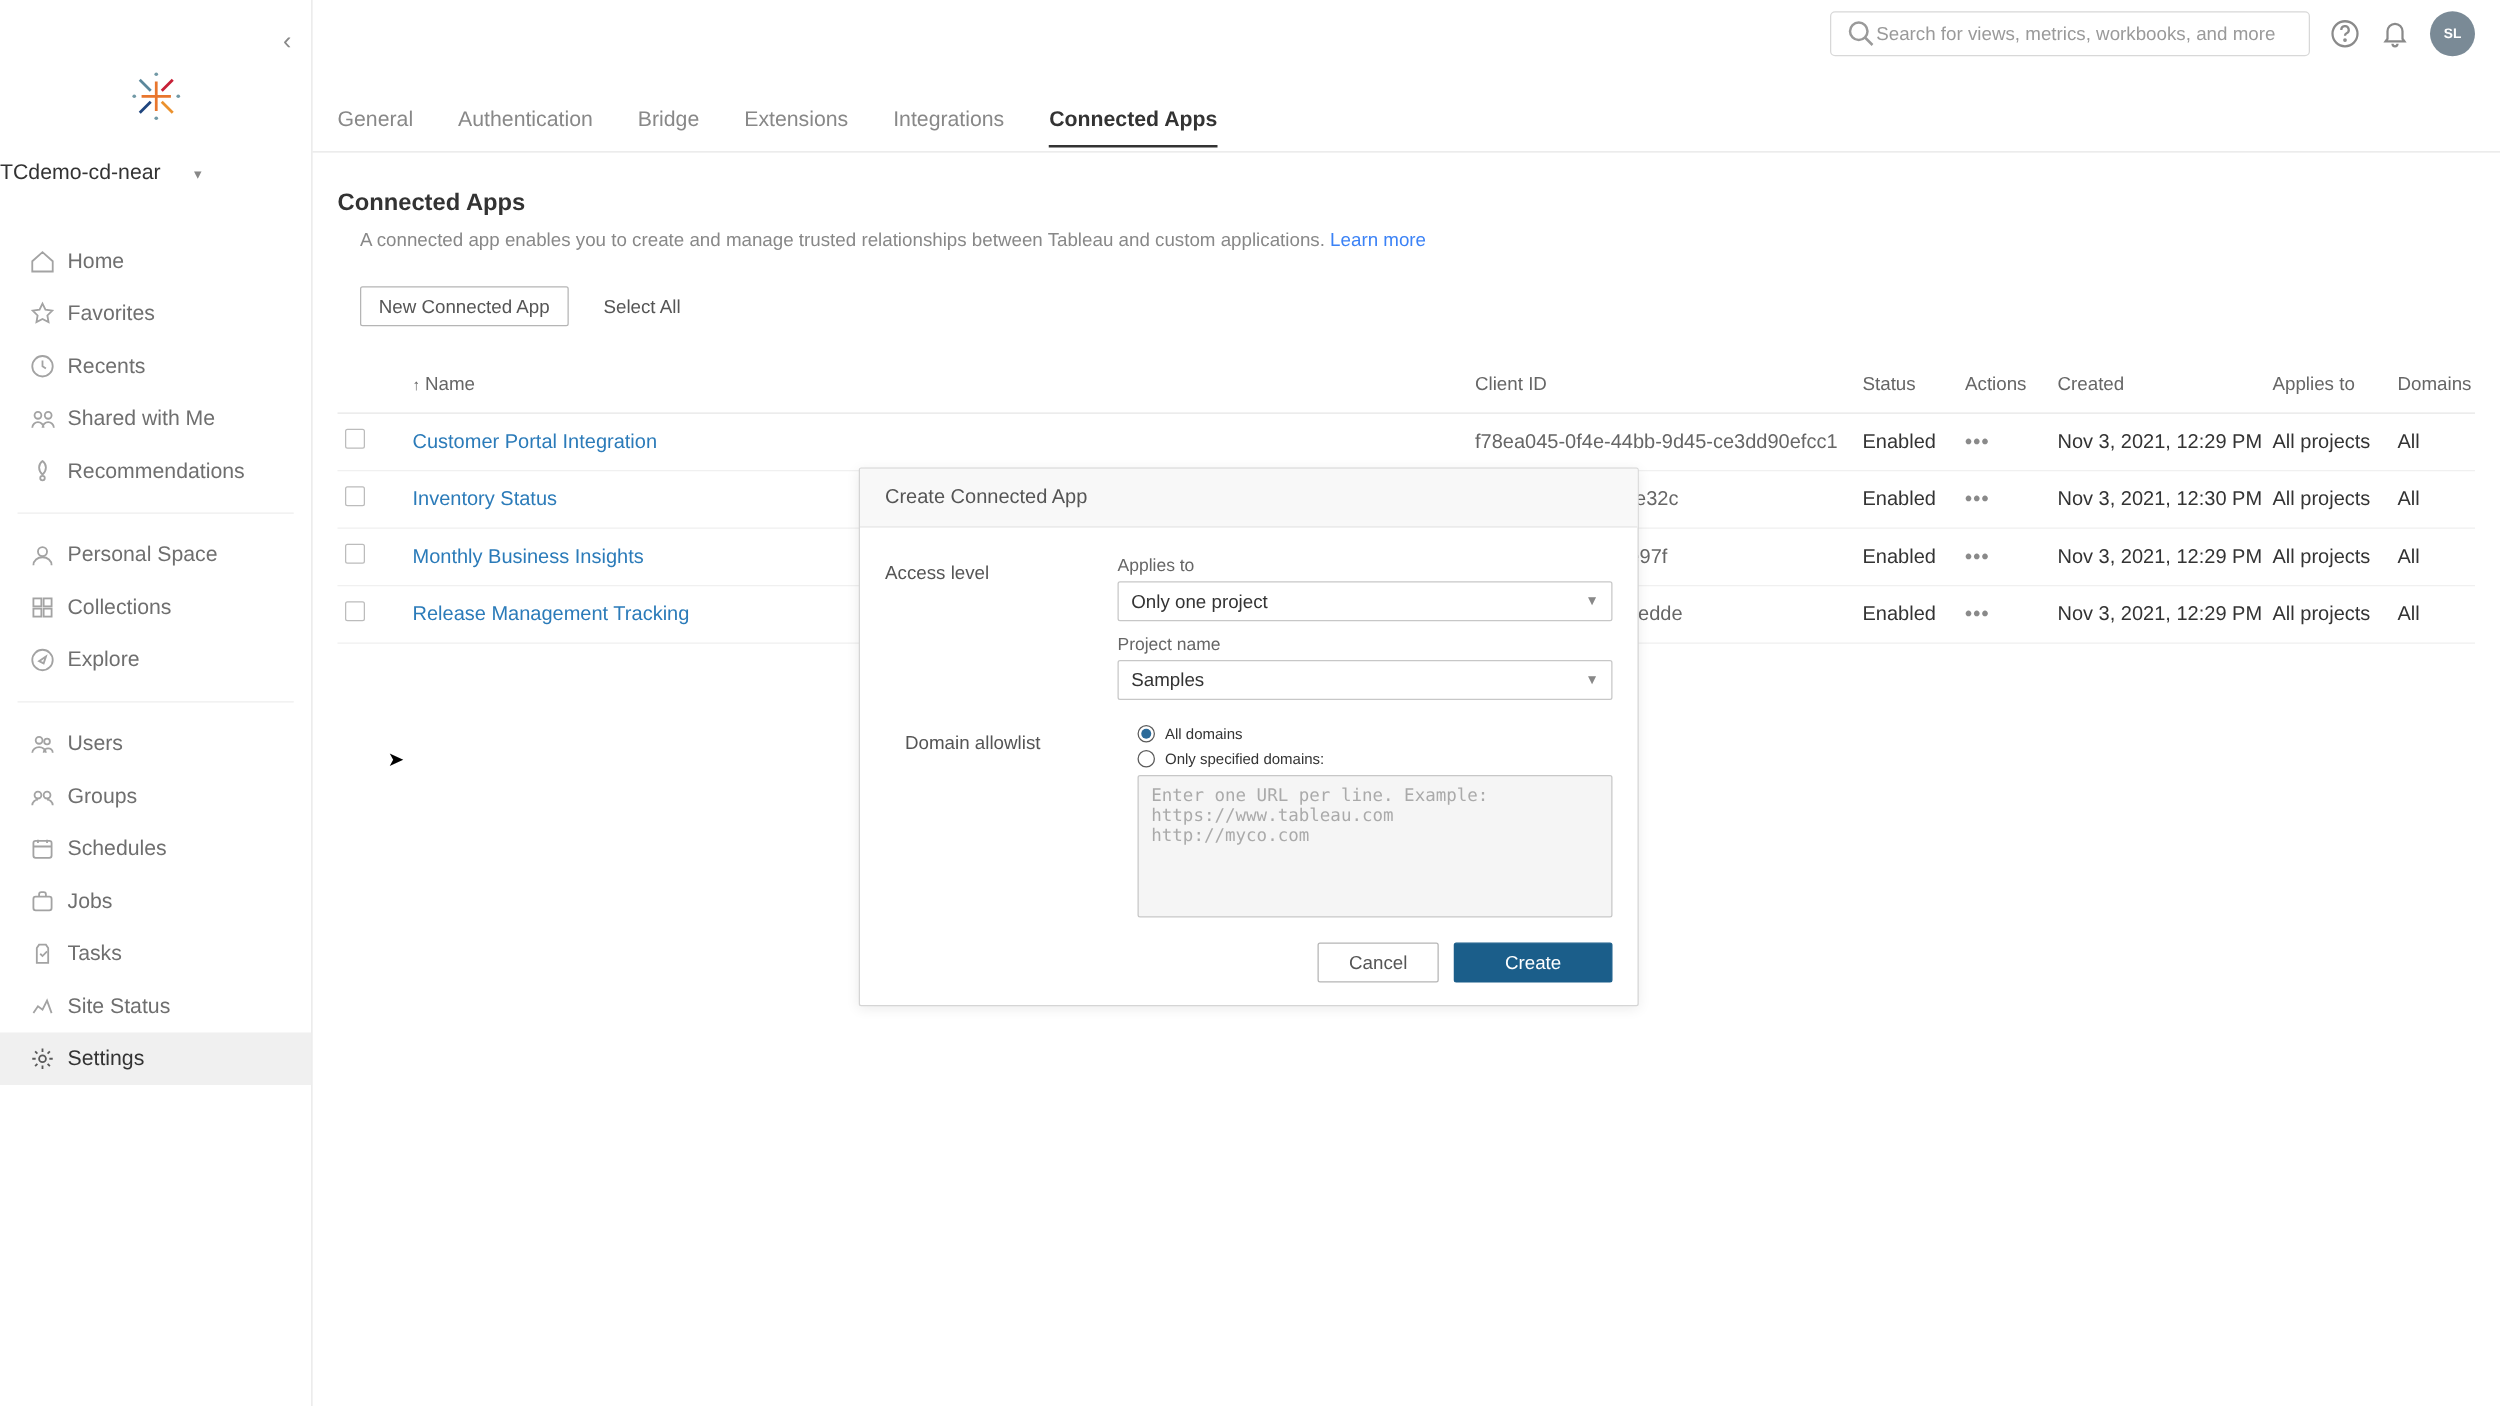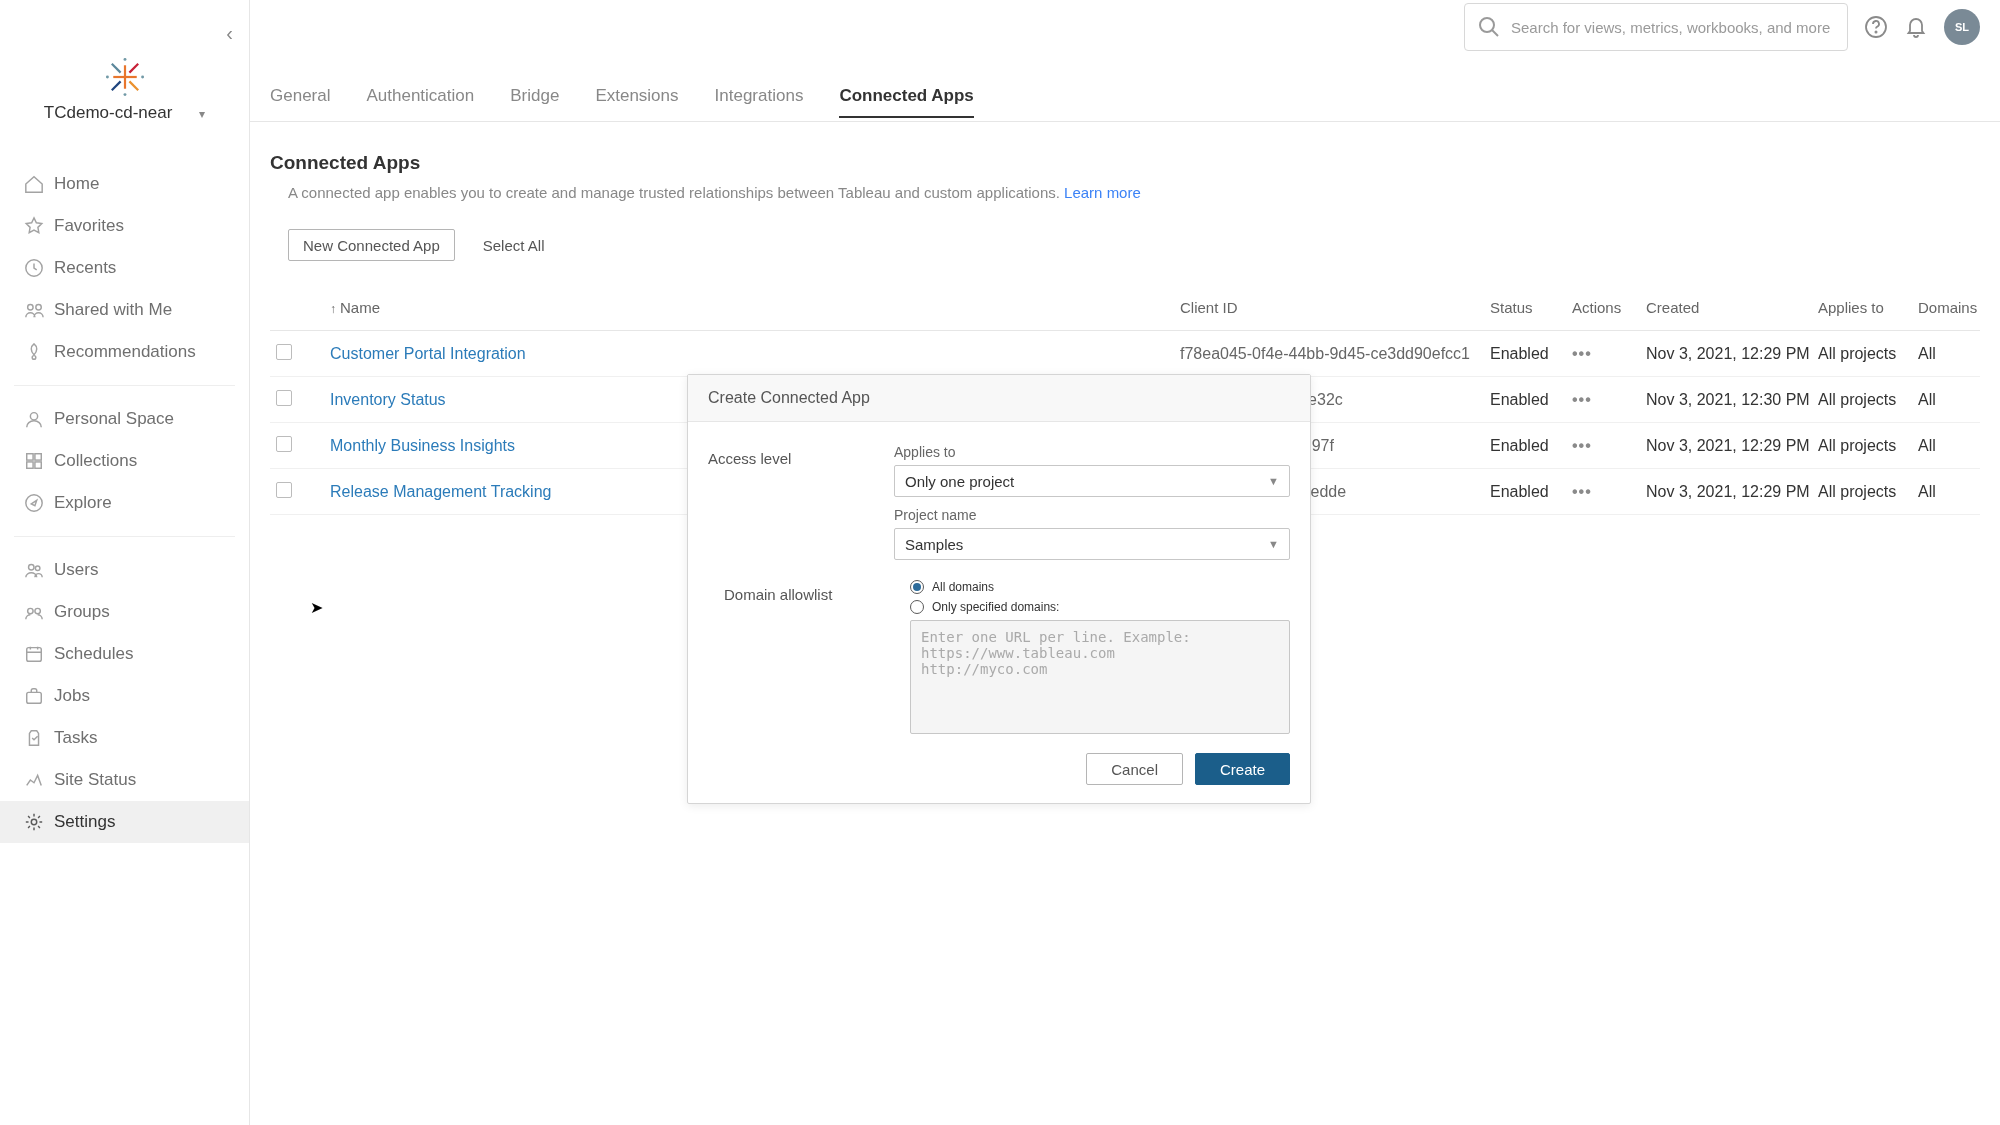--- a/index.html
+++ b/index.html
@@ -4,33 +4,33 @@
 <style>
   * { box-sizing: border-box; margin: 0; padding: 0; }
   html, body { width: 2000px; height: 1125px; font-family: Arial, Helvetica, sans-serif; font-size: 16px; color: #333; background: #fff; }
   body { position: relative; overflow: hidden; }
 
   
   .sidebar { position: absolute; left: 0; top: 0; width: 250px; height: 100%; border-right: 1px solid #e6e6e6; background: #fff; }
   .sidebar .collapse-btn { position: absolute; top: 22px; right: 16px; color: #888; font-size: 20px; cursor: pointer; }
   .sidebar .logo { width: 100%; text-align: center; margin-top: 55px; }
   .sidebar .logo svg { width: 44px; height: 44px; }
-  .sidebar .site-picker { text-align: center; color: #333; font-size: 17px; }
+  .sidebar .site-picker { margin-top: 24px; color: #333; font-size: 17px; }
   .sidebar .site-picker .caret { display: inline-block; margin-left: 22px; color: #888; font-size: 12px; vertical-align: middle; }
 
   .nav { margin-top: 40px; }
   .nav-item { display: flex; align-items: center; height: 42px; padding-left: 24px; color: #6f6f6f; font-size: 17px; cursor: pointer; }
   .nav-item .nav-icon { width: 30px; color: #a3a3a3; display: inline-flex; }
   .nav-item.active { background: #f0f0f0; color: #333; }
   .nav-item.active .nav-icon { color: #5a5a5a; }
   .nav-sep { height: 1px; background: #eee; margin: 12px 14px; }
 
   
   .topbar { position: absolute; left: 250px; right: 0; top: 0; height: 54px; display: flex; justify-content: flex-end; align-items: center; padding-right: 20px; gap: 16px; }
-  .search-box { width: 384px; height: 48px; border: 1px solid #d8d8d8; border-radius: 4px; display: flex; align-items: center; padding: 0 12px; color: #9a9a9a; gap: 10px; }
+  .search-box { width: 384px; height: 36px; border: 1px solid #d8d8d8; border-radius: 4px; display: flex; align-items: center; padding: 0 12px; color: #9a9a9a; gap: 0; }
   .search-box input { border: none; outline: none; flex: 1; font-size: 15px; color: #7a7a7a; background: transparent; }
   .search-box input::placeholder { color: #9a9a9a; }
   .topbar .icon-btn { width: 24px; height: 24px; color: #8a8a8a; cursor: pointer; }
   .avatar { width: 36px; height: 36px; border-radius: 50%; background: #7a8a96; color: #fff; display: flex; align-items: center; justify-content: center; font-size: 11px; font-weight: 600; cursor: pointer; }
 
   
   .tabs { position: absolute; left: 250px; right: 0; top: 86px; height: 36px; border-bottom: 1px solid #e6e6e6; display: flex; align-items: flex-start; padding-left: 20px; gap: 36px; }
   .tab { font-size: 17px; color: #888; padding-bottom: 10px; cursor: pointer; }
   .tab.active { color: #333; border-bottom: 2px solid #333; margin-bottom: -1px; font-weight: 600; }
 
@@ -64,21 +64,21 @@
   .text-input { width: 100%; height: 32px; border: 1px solid #c7c7c7; border-radius: 2px; padding: 0 10px; font-size: 15px; color: #333; outline: none; }
   .sublabel { font-size: 14px; color: #666; margin-bottom: 5px; display: block; }
   .select { width: 100%; height: 32px; border: 1px solid #c7c7c7; border-radius: 2px; padding: 0 10px; font-size: 15px; color: #333; display: flex; align-items: center; justify-content: space-between; cursor: pointer; background: #fff; }
   .select .caret2 { color: #888; font-size: 11px; }
   .radio-row { display: flex; align-items: center; gap: 8px; margin-bottom: 6px; font-size: 12px; color: #333; }
   .radio { width: 14px; height: 14px; border: 1.5px solid #5a5a5a; border-radius: 50%; display: inline-block; position: relative; }
   .radio.checked::after { content: ""; position: absolute; width: 8px; height: 8px; background: #2c6b9a; border-radius: 50%; left: 50%; top: 50%; transform: translate(-50%,-50%); }
   .textarea { width: 100%; height: 114px; border: 1px solid #c7c7c7; border-radius: 2px; padding: 8px 10px; font-size: 14px; color: #333; background: #f5f5f5; resize: none; outline: none; }
   .textarea::placeholder { color: #aaa; white-space: pre-line; }
   .dialog-footer { display: flex; justify-content: flex-end; gap: 12px; padding: 0 20px 18px 20px; }
-  .btn-primary { background: #1b5e8a; border-color: #1b5e8a; color: #fff; padding: 0 24px; }
+  .btn-primary { background: #1b5e8a; border-color: #1b5e8a; color: #fff; padding: 0 40px; }
 
   .cursor-arrow { position: absolute; left: 310px; top: 598px; font-size: 16px; color: #000; }
 </style>
 </head>
 <body>
 
 <div class="sidebar">
   <span class="collapse-btn">‹</span>
   <div class="logo">
     <svg viewBox="0 0 60 60" fill="none">

